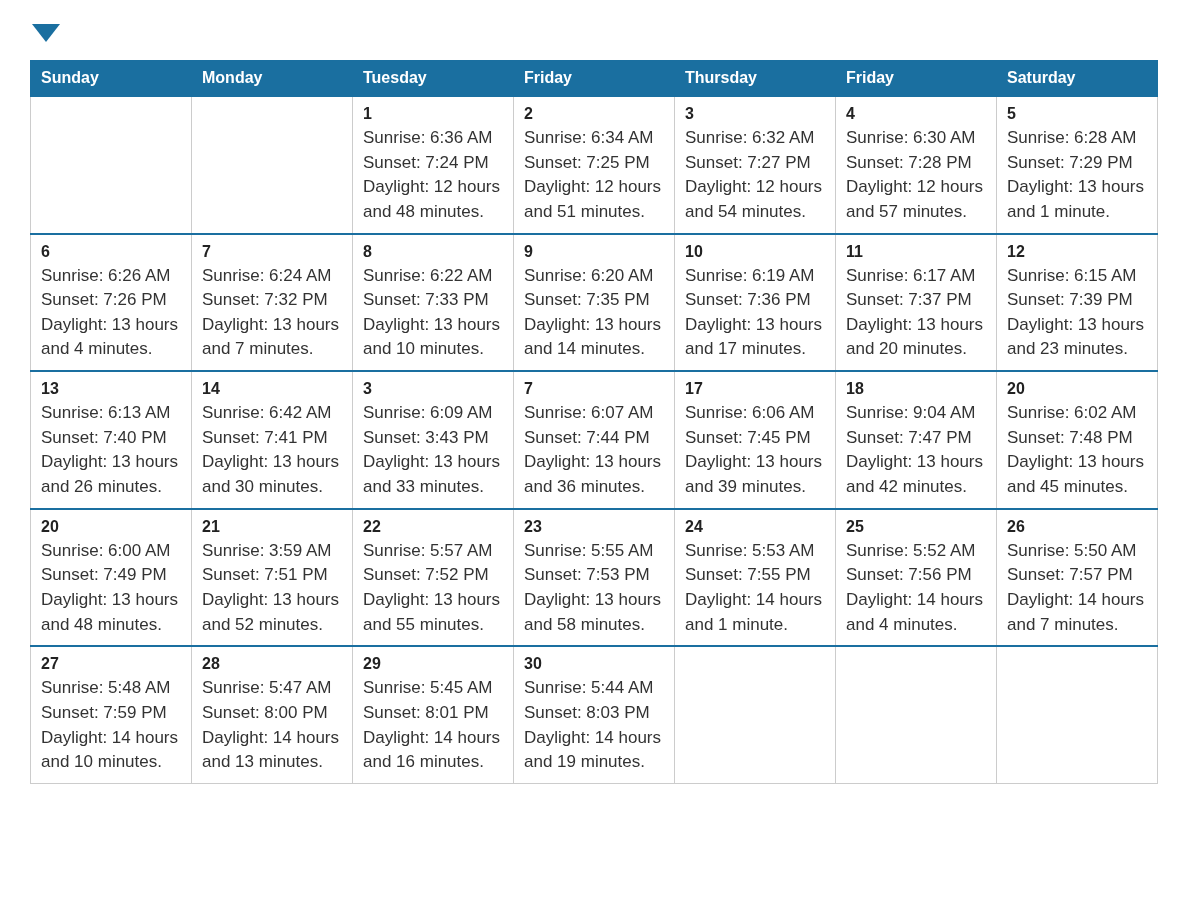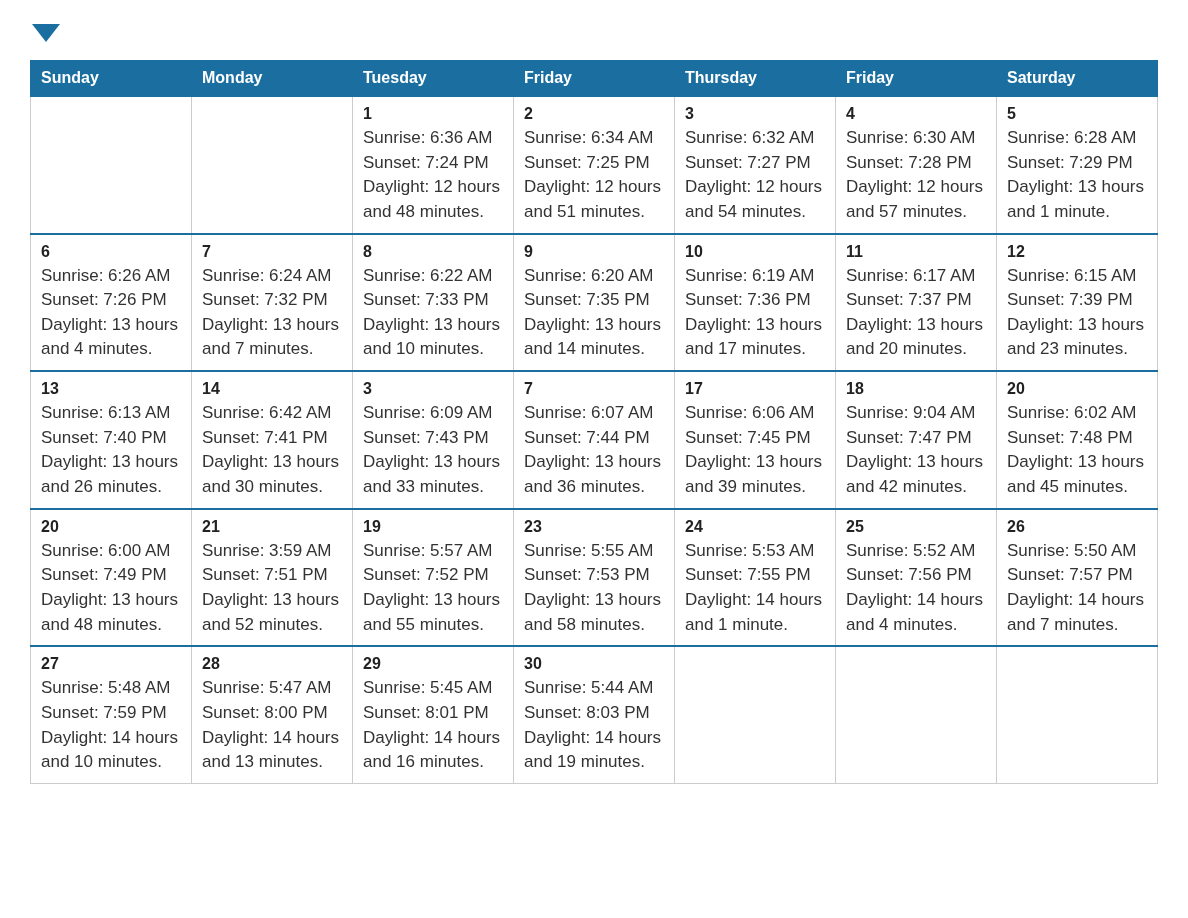--- a/index.html
+++ b/index.html
@@ -233,21 +233,21 @@
         <td>
           <span class="day-num">14</span>
           <div class="day-info">Sunrise: 6:42 AM
 Sunset: 7:41 PM
 Daylight: 13 hours
 and 30 minutes.</div>
         </td>
         <td>
           <span class="day-num">3</span>
           <div class="day-info">Sunrise: 6:09 AM
-Sunset: 7:43 PM
+Sunset: 3:43 PM
 Daylight: 13 hours
 and 33 minutes.</div>
         </td>
         <td>
           <span class="day-num">7</span>
           <div class="day-info">Sunrise: 6:07 AM
 Sunset: 7:44 PM
 Daylight: 13 hours
 and 36 minutes.</div>
         </td>
@@ -282,21 +282,21 @@
 and 48 minutes.</div>
         </td>
         <td>
           <span class="day-num">21</span>
           <div class="day-info">Sunrise: 3:59 AM
 Sunset: 7:51 PM
 Daylight: 13 hours
 and 52 minutes.</div>
         </td>
         <td>
-          <span class="day-num">19</span>
+          <span class="day-num">22</span>
           <div class="day-info">Sunrise: 5:57 AM
 Sunset: 7:52 PM
 Daylight: 13 hours
 and 55 minutes.</div>
         </td>
         <td>
           <span class="day-num">23</span>
           <div class="day-info">Sunrise: 5:55 AM
 Sunset: 7:53 PM
 Daylight: 13 hours

